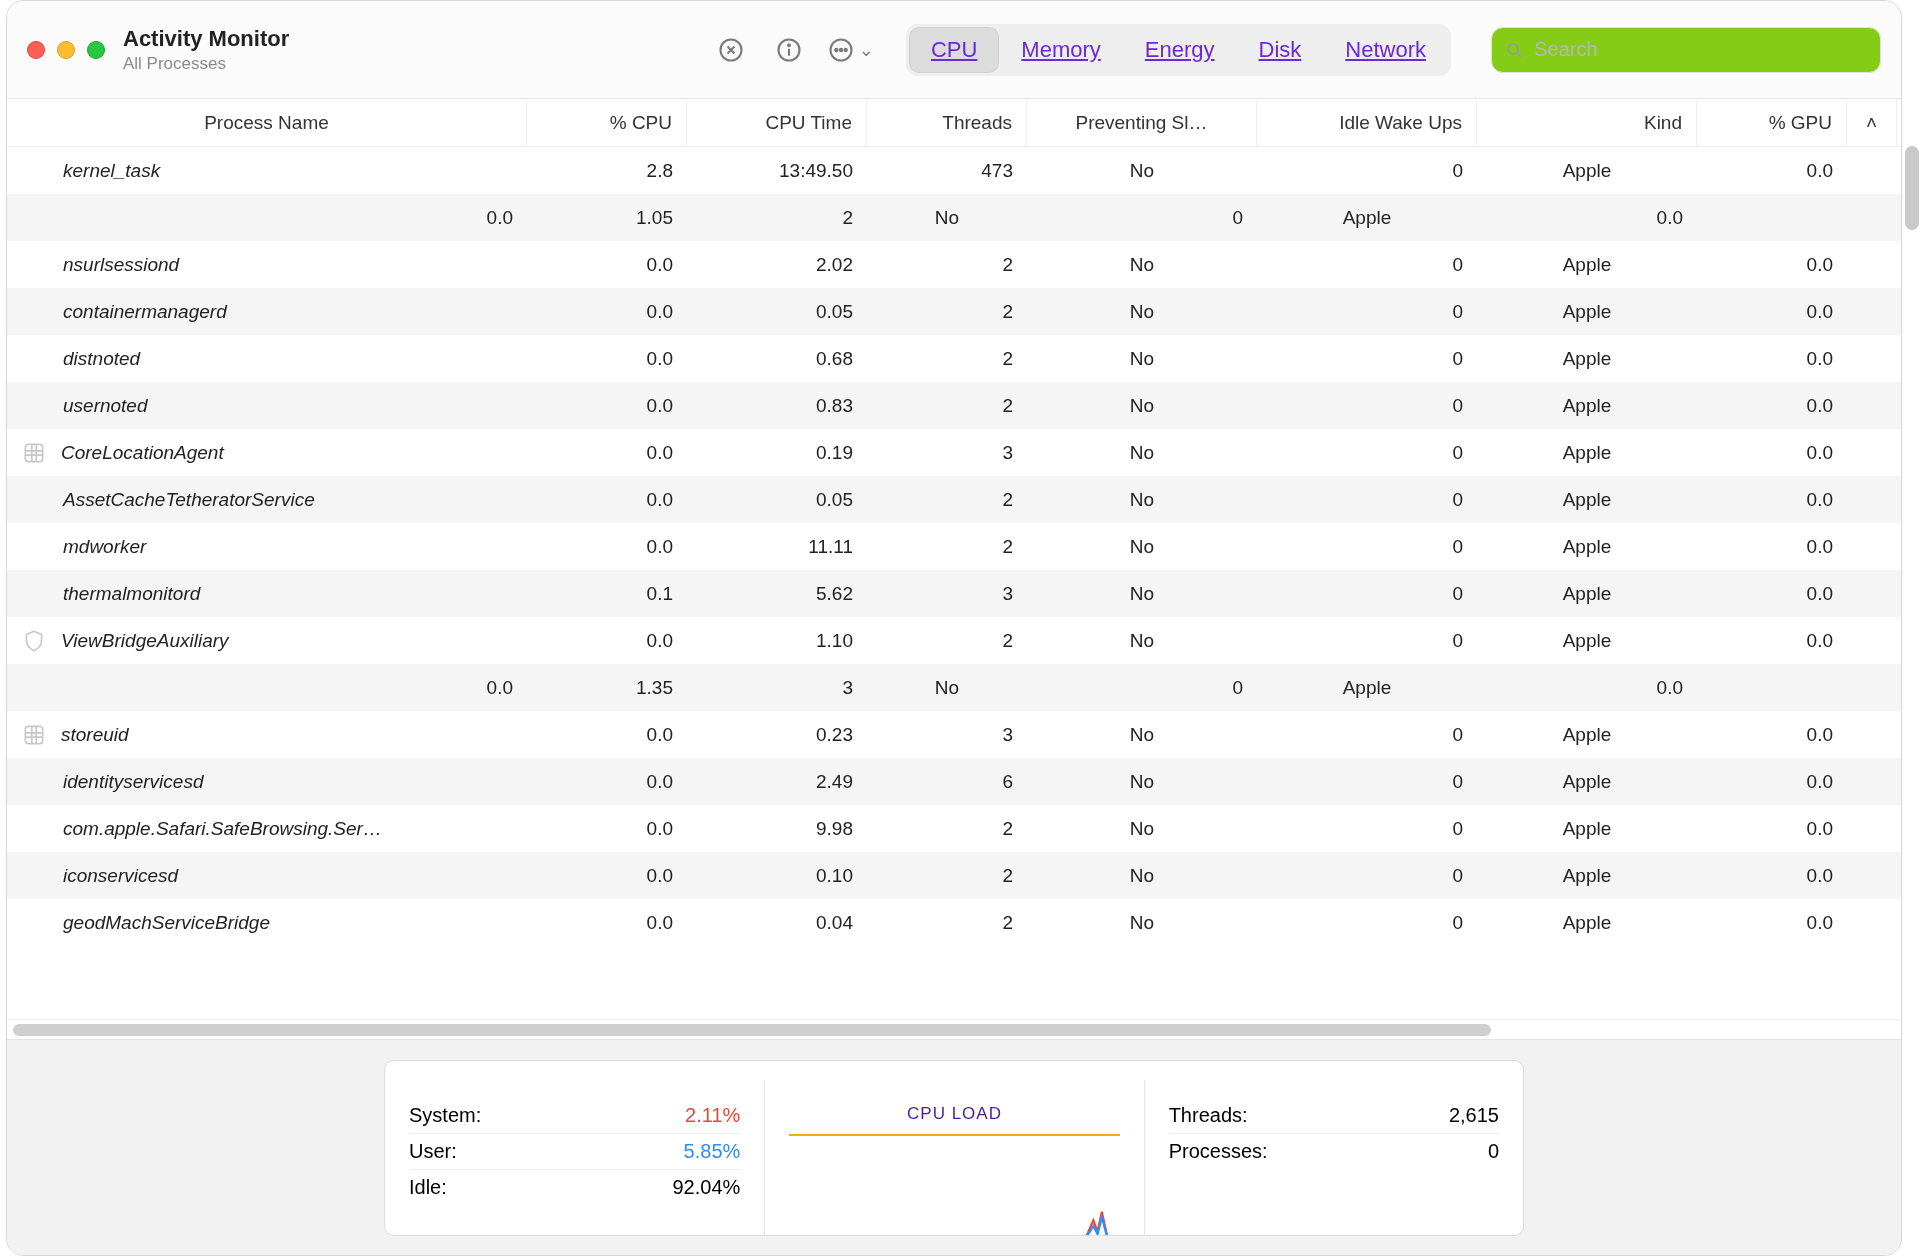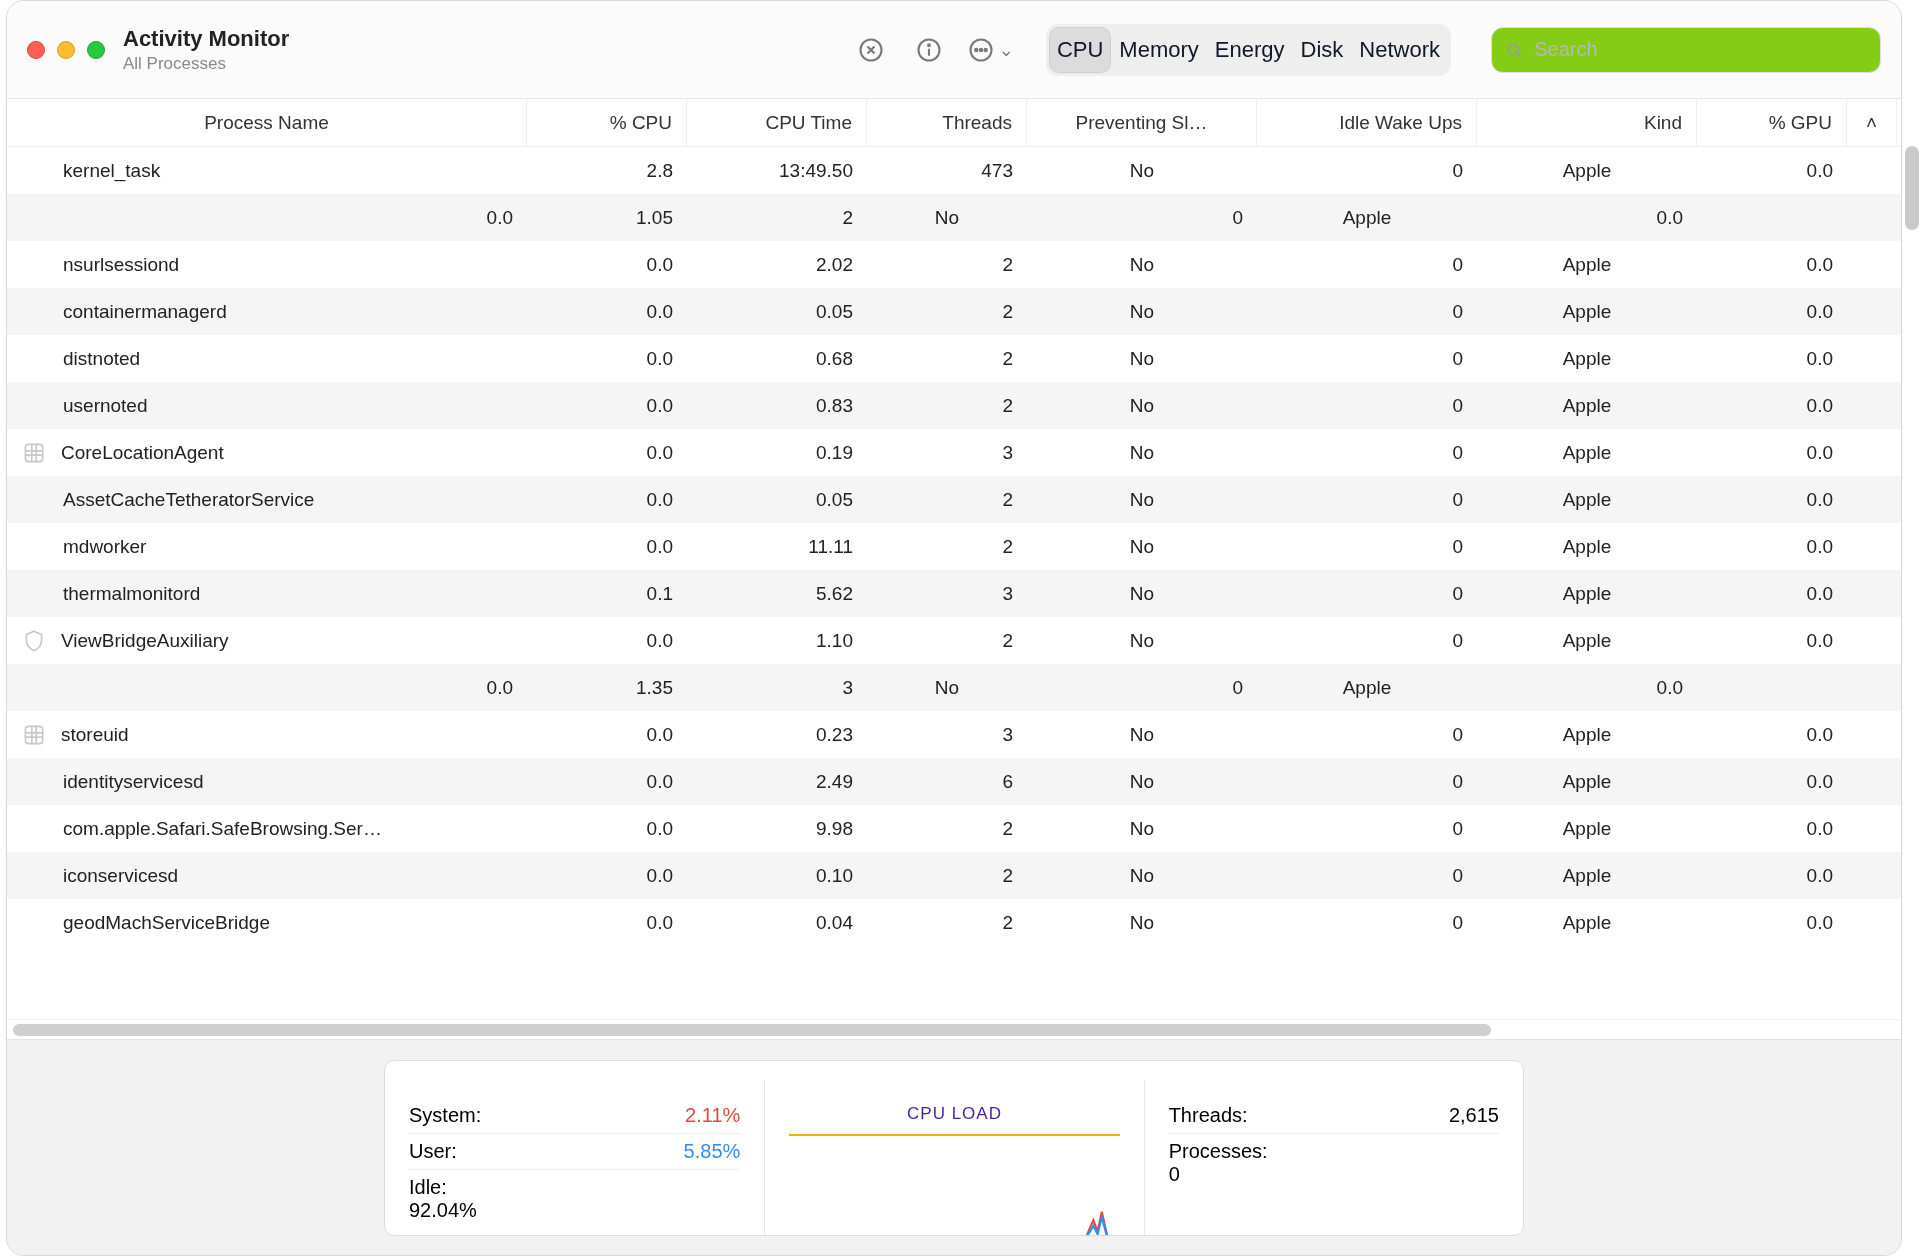--- a/index.html
+++ b/index.html
@@ -43,22 +43,23 @@
   }
   .circbtn svg { width:28px; height:28px; }
   .more-wrap { display:flex; align-items:center; gap:4px; color:#7a7a7a; margin-right:14px;}
   .more-wrap svg{width:28px;height:28px;}
   .chev{font-size:18px;}
   .tabs {
     display:flex; background:#eeeeee; border-radius:12px; padding:3px;
     gap:0;
   }
   .tab {
-    padding: 10px 8px; font-size:22px; color:#0f172a; border-radius:10px;
+    padding: 10px 22px; font-size:22px; color:#6d28d9; border-radius:10px;
     cursor:default;
+    text-decoration:underline;
   }
   .tab.active { background:#dcdcdc; box-shadow: inset 0 0 0 1px rgba(0,0,0,0.05);}
   .search {
     margin-left: 22px; height:46px; min-width:390px;
     border:1px solid #e0e0e0; border-radius:12px;
     display:flex; align-items:center; padding:0 12px; gap:10px;
     background:#84cc16;
   }
   .search svg{width:22px;height:22px;color:#9a9a9a;}
   .search input{
@@ -81,42 +82,42 @@
     flex:1; overflow-y:auto; overflow-x:hidden; position:relative;
   }
   .row {
     height:47px; display:grid;
     grid-template-columns: 520px 160px 180px 160px 230px 220px 220px 150px 50px;
     align-items:center; font-size:19px; color:#222;
   }
   .row:nth-child(odd){background:#ffffff;}
   .row:nth-child(even){background:#f5f5f5;}
   .row > div{padding:0 14px; white-space:nowrap; overflow:hidden; text-overflow:ellipsis;}
-  .row .name{display:flex; align-items:center; gap:14px; padding-left:56px;}
+  .row .name{display:flex; align-items:center; gap:14px; padding-left:56px;font-style:italic;}
   .row .r{text-align:right;}
   .row .c{text-align:center;}
   .picon{width:26px;height:26px; display:inline-flex;align-items:center;justify-content:center; color:#c8c8c8; flex:0 0 26px; margin-left:-42px;}
   .picon svg{width:26px;height:26px;}
   .hscroll {
     height:20px; background:#fff; position:relative;
     border-top:1px solid #f0f0f0;
   }
   .hscroll .thumb{position:absolute; left:6px; top:4px; right:410px; height:12px; background:#cfcfcf; border-radius:7px;}
   .footer {
     height:216px; background:#f2f2f2; border-top:1px solid #e3e3e3;
     display:flex; align-items:center; justify-content:center;
   }
   .panel {
     width:1140px; height:176px; background:#fff; border:1px solid #dcdcdc; border-radius:10px;
     display:grid; grid-template-columns: 1fr 1fr 1fr; overflow:hidden;
   }
   .panel .col{padding:18px 24px;margin-top:19px;}
   .panel .col + .col{border-left:1px solid #e5e5e5;}
   .kv{display:flex; justify-content:space-between; font-size:20px; padding:6px 0; border-bottom:1px solid #eee;}
-  .kv:last-child{border-bottom:none;flex-direction:column;}
+  .kv:last-child{border-bottom:none;}
   .red{color:#e34b3d;}
   .blue{color:#2f8ef4;}
   .load-title{font-size:17px; letter-spacing:1px; color:#4c1d95; text-align:center; padding:6px 0 10px; border-bottom:2px solid #eab308;}
   .load-chart{height:110px; position:relative;}
   .load-chart svg{position:absolute; right:6px; bottom:6px; width:30px; height:34px;}
   .vscroll{position:absolute; right:1px; top:146px; width:14px; height:84px; background:#c9c9c9; border-radius:8px;}
 </style>
 </head>
 <body>
 

